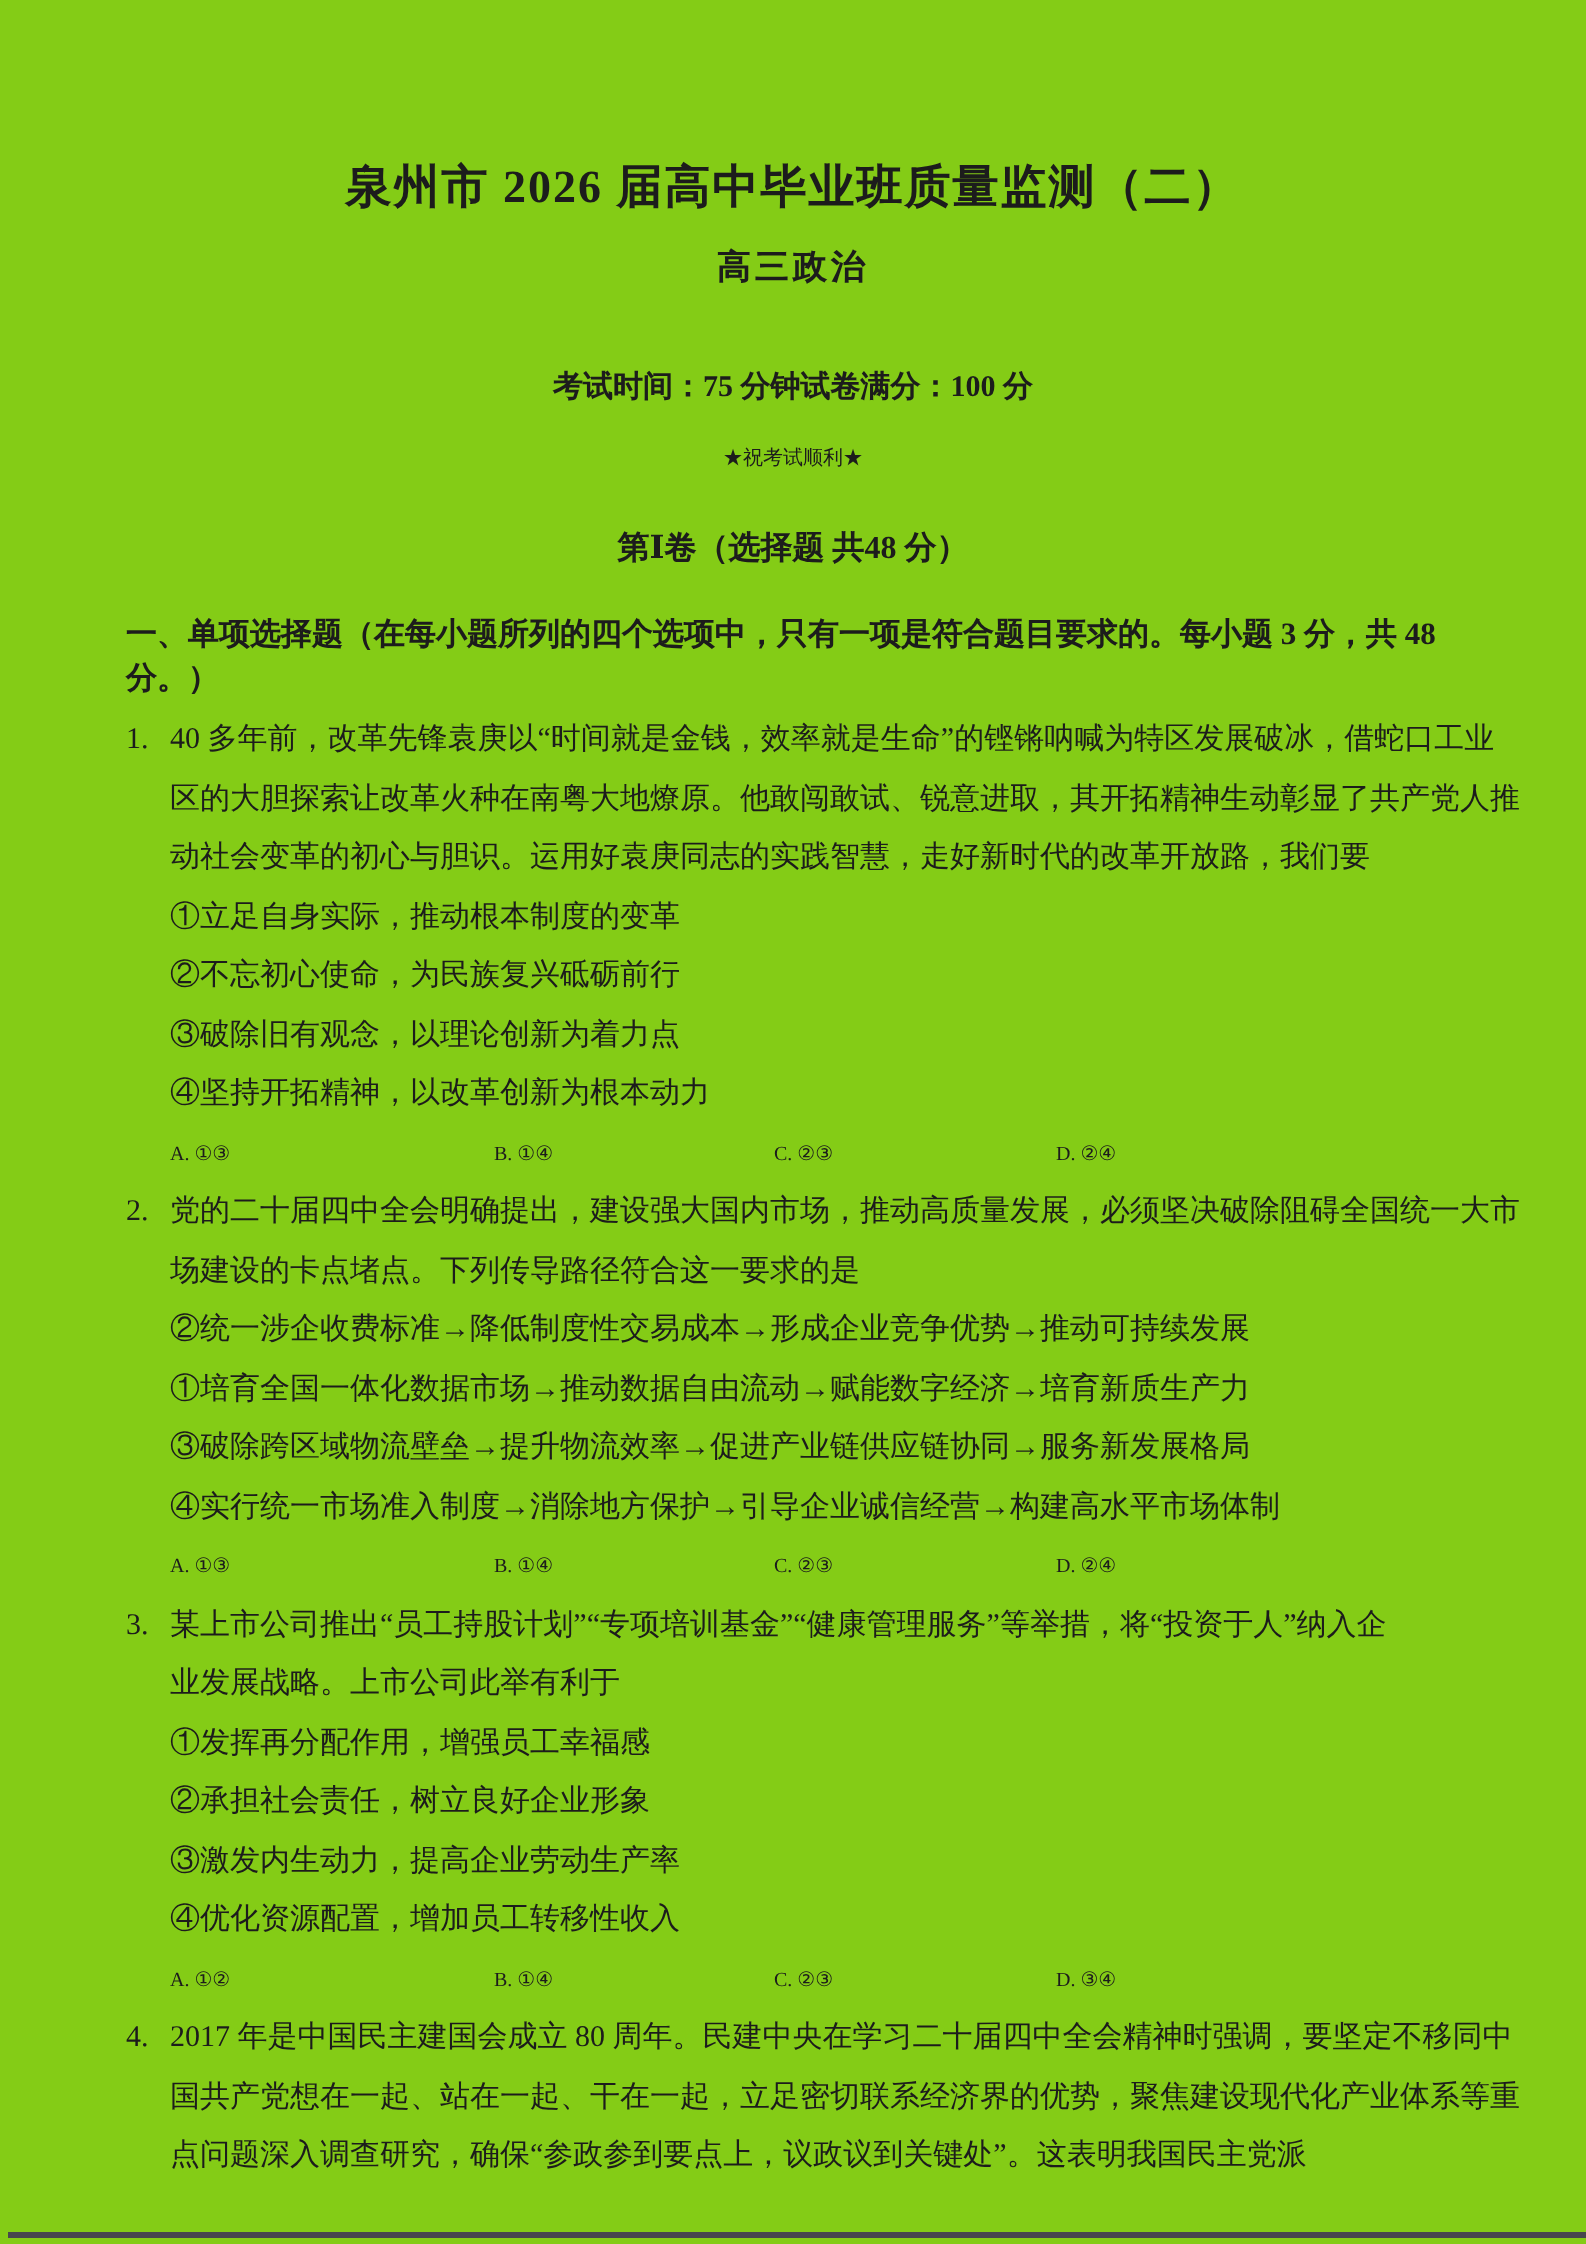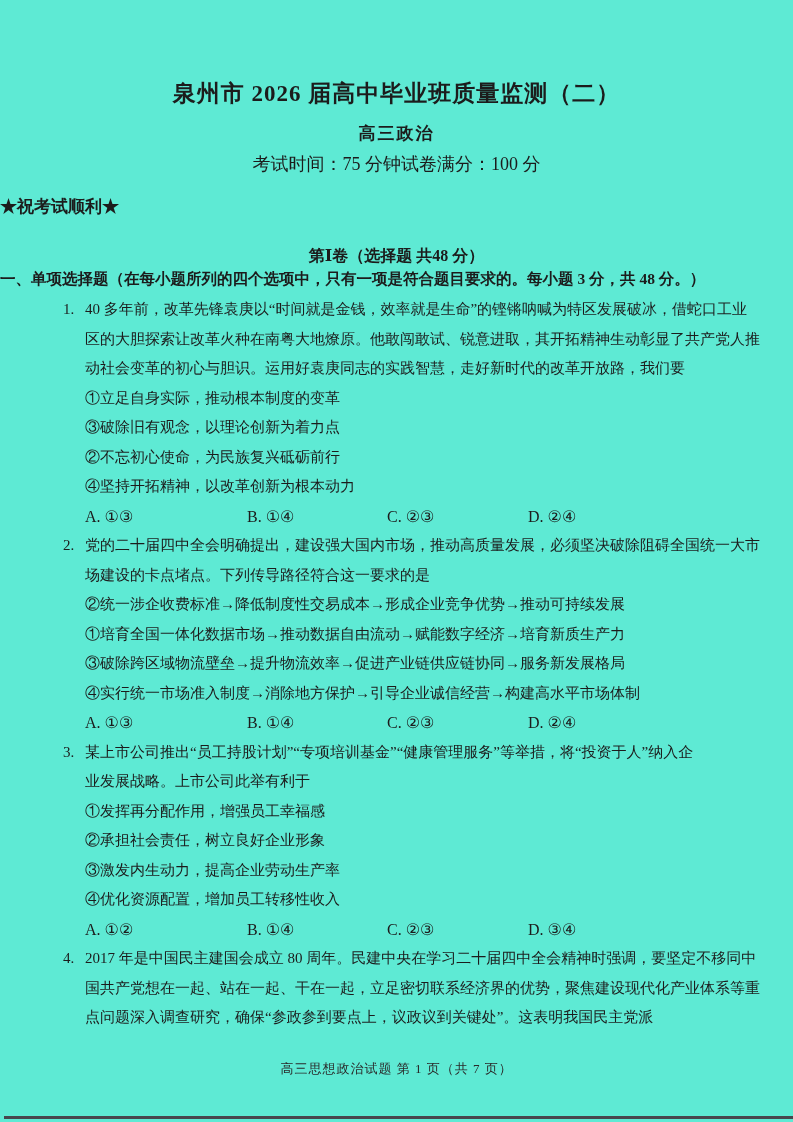--- a/index.html
+++ b/index.html
@@ -1,21 +1,21 @@
 <!DOCTYPE html>
 <html><head>
 <meta charset="utf-8">
 <style>
   html, body { margin: 0; padding: 0; background: #e8e8e8; }
   .page {
     position: relative;
     width: 793px;
     height: 1122px;
     margin: 0 auto;
-    background: #5eead4;
+    background: #84cc16;
     overflow: hidden;
     font-family: "Liberation Serif", "DejaVu Serif", serif;
     color: #1c1c1c;
   }
   .content { padding-top: 80px; }
 
   .title1 {
     text-align: center;
     font-size: 23px;
     font-weight: 700;
@@ -25,51 +25,52 @@
   .title2 {
     text-align: center;
     font-size: 17px;
     font-weight: 700;
     line-height: 28px;
     margin-top: 12px;
     letter-spacing: 2px;
   }
   .exam-info {
     text-align: center;
-    font-size: 18px;
-    font-weight: 400;
-    margin-top: 4px;
+    font-size: 15px;
+    font-weight: 700;
+    margin-top: 36px;
   }
   .wish {
-    text-align: left;
-    font-size: 17px;
-    font-weight: 700;
+    text-align: center;
+    font-size: 10px;
+    font-weight: 400;
     margin-top: 19px;
   }
   .volume-title {
     text-align: center;
     font-size: 16px;
     font-weight: 700;
     margin-top: 28px;
   }
   .part-title {
     font-size: 15.5px;
     font-weight: 700;
-    margin-top: 1px;
+    margin-top: 22px;
+    padding-left: 63px;
     padding-right: 55px;
     line-height: 22px;
   }
 
   .questions { margin-top: 5px; }
   .question { padding-left: 85px; }
   .qline { line-height: 29.5px; font-size: 15px; white-space: nowrap; }
   .q-first { margin-left: -22px; }
   .qnum { display: inline-block; width: 22px; }
 
-  .options-row { display: flex; line-height: 29.5px; font-size: 16px; }
+  .options-row { display: flex; line-height: 29.5px; font-size: 10px; }
   .options-row .opt:nth-child(1) { width: 162px; }
   .options-row .opt:nth-child(2) { width: 140px; }
   .options-row .opt:nth-child(3) { width: 141px; }
   .options-row .opt:nth-child(4) { flex: 1; }
 
   .footer {
     text-align: center;
     font-size: 13px;
     margin-top: 27px;
     letter-spacing: 1px;
@@ -99,22 +100,22 @@
     <div class="volume-title">第Ⅰ卷（选择题 共48 分）</div>
     <div class="part-title">一、单项选择题（在每小题所列的四个选项中，只有一项是符合题目要求的。每小题 3 分，共 48 分。）</div>
 
     <div class="questions">
 
       <div class="question">
         <div class="qline q-first"><span class="qnum">1.</span><span>40 多年前，改革先锋袁庚以“时间就是金钱，效率就是生命”的铿锵呐喊为特区发展破冰，借蛇口工业</span></div>
         <div class="qline">区的大胆探索让改革火种在南粤大地燎原。他敢闯敢试、锐意进取，其开拓精神生动彰显了共产党人推</div>
         <div class="qline">动社会变革的初心与胆识。运用好袁庚同志的实践智慧，走好新时代的改革开放路，我们要</div>
         <div class="qline">①立足自身实际，推动根本制度的变革</div>
+        <div class="qline">②不忘初心使命，为民族复兴砥砺前行</div>
         <div class="qline">③破除旧有观念，以理论创新为着力点</div>
-        <div class="qline">②不忘初心使命，为民族复兴砥砺前行</div>
         <div class="qline">④坚持开拓精神，以改革创新为根本动力</div>
         <div class="options-row">
           <span class="opt">A. ①③</span>
           <span class="opt">B. ①④</span>
           <span class="opt">C. ②③</span>
           <span class="opt">D. ②④</span>
         </div>
       </div>
 
       <div class="question">

